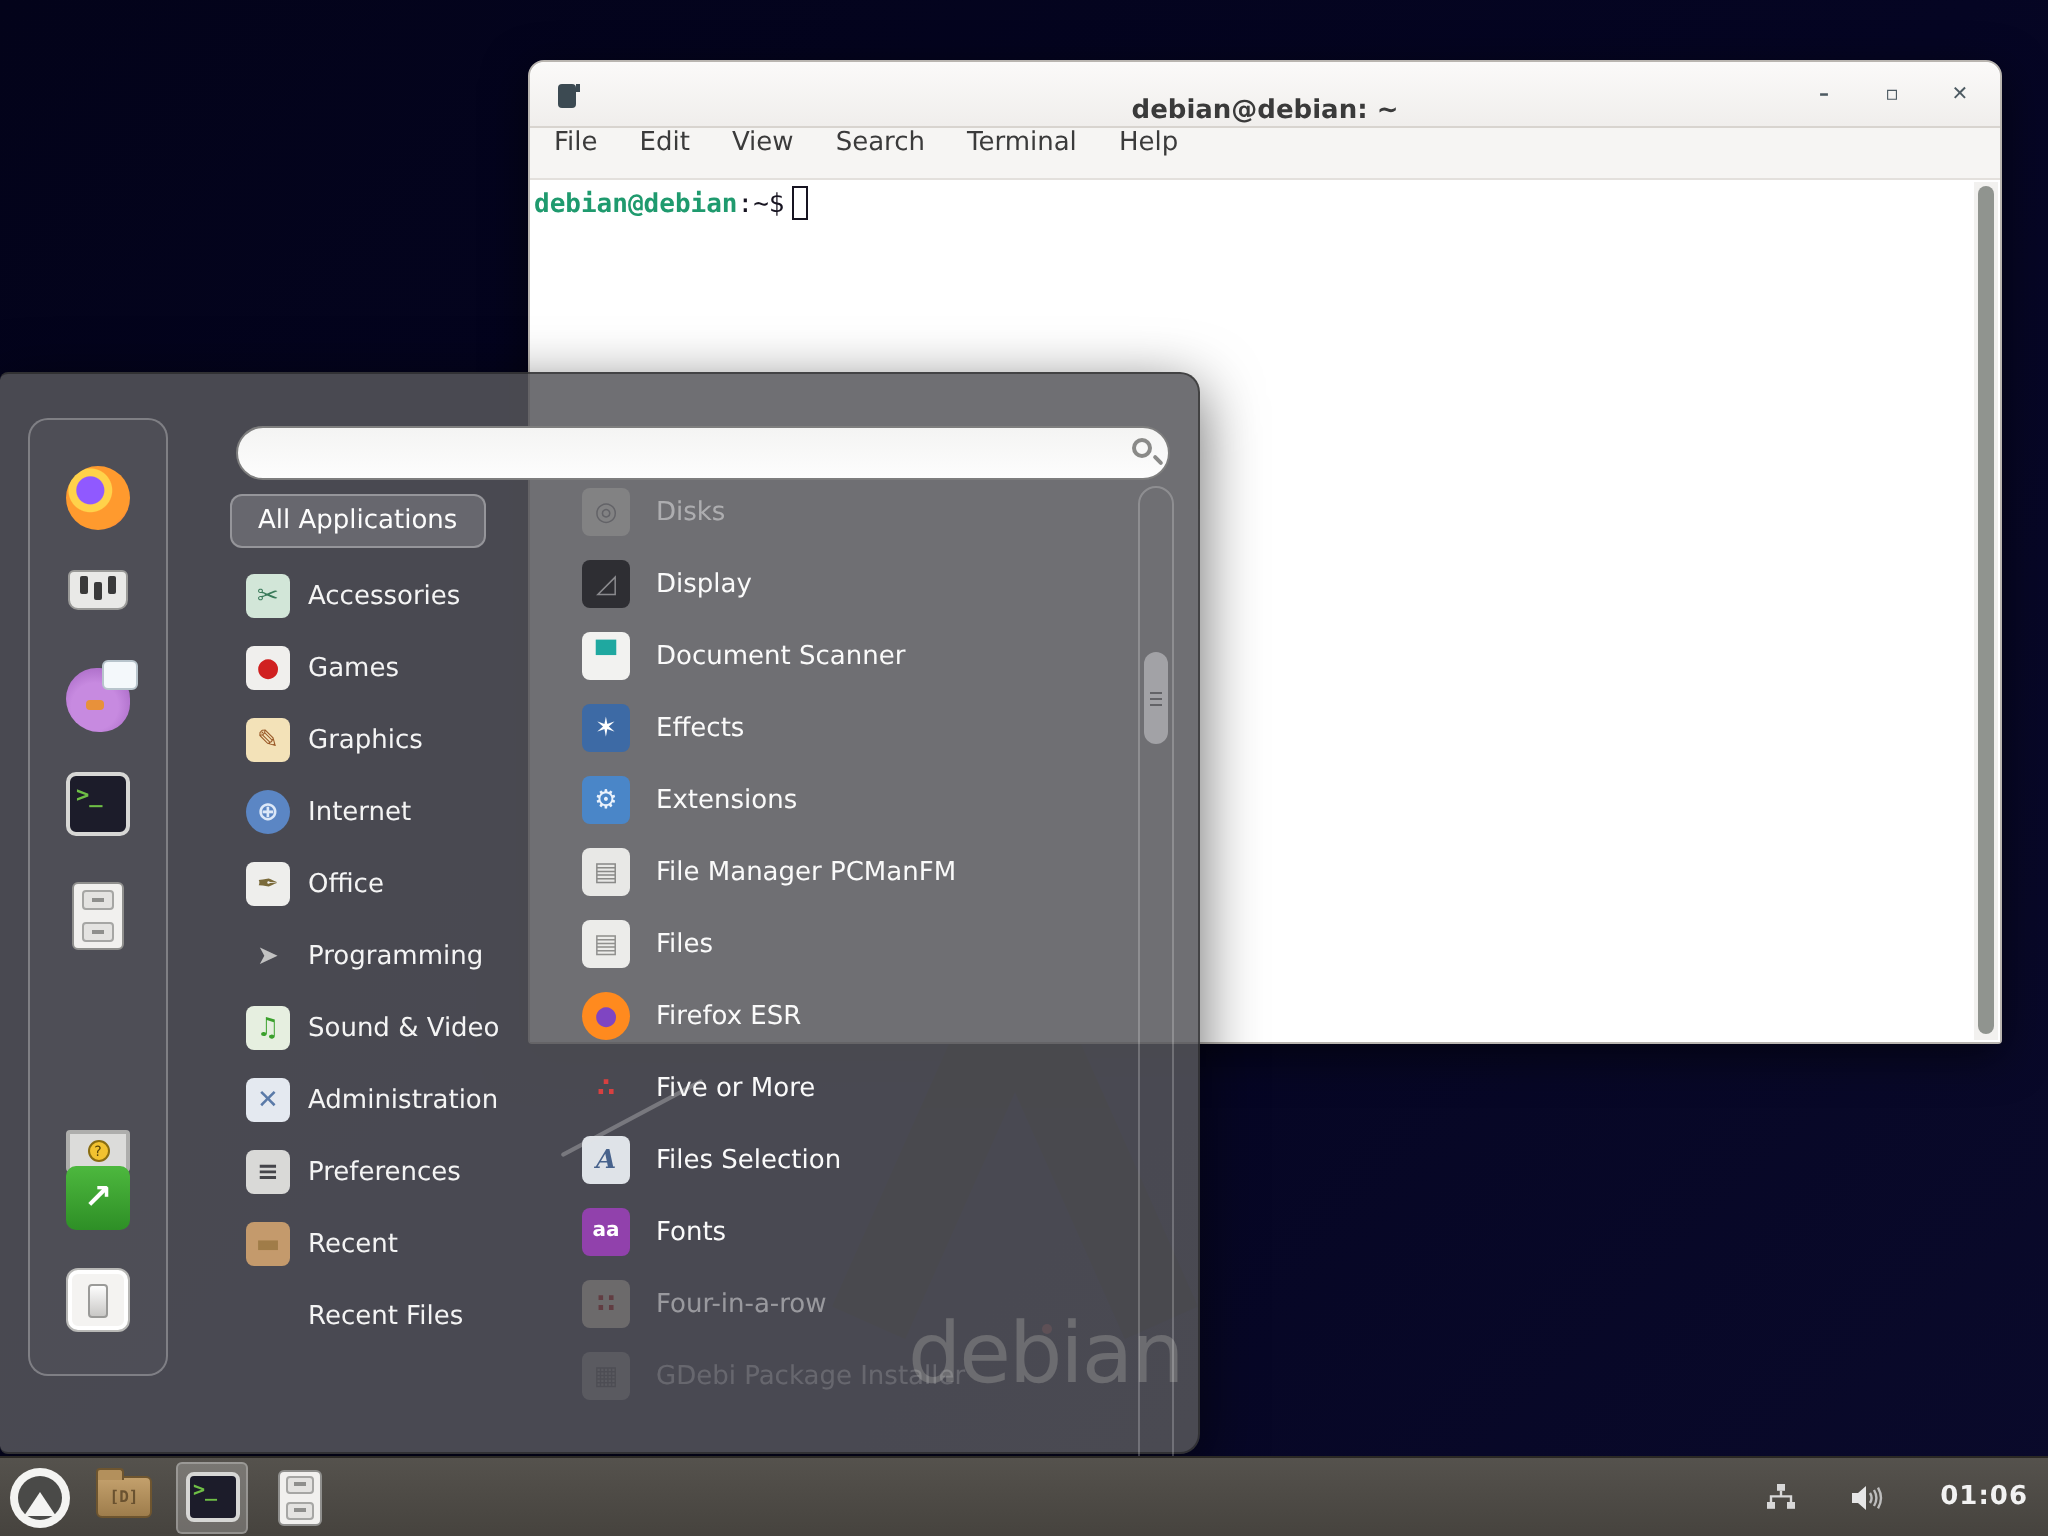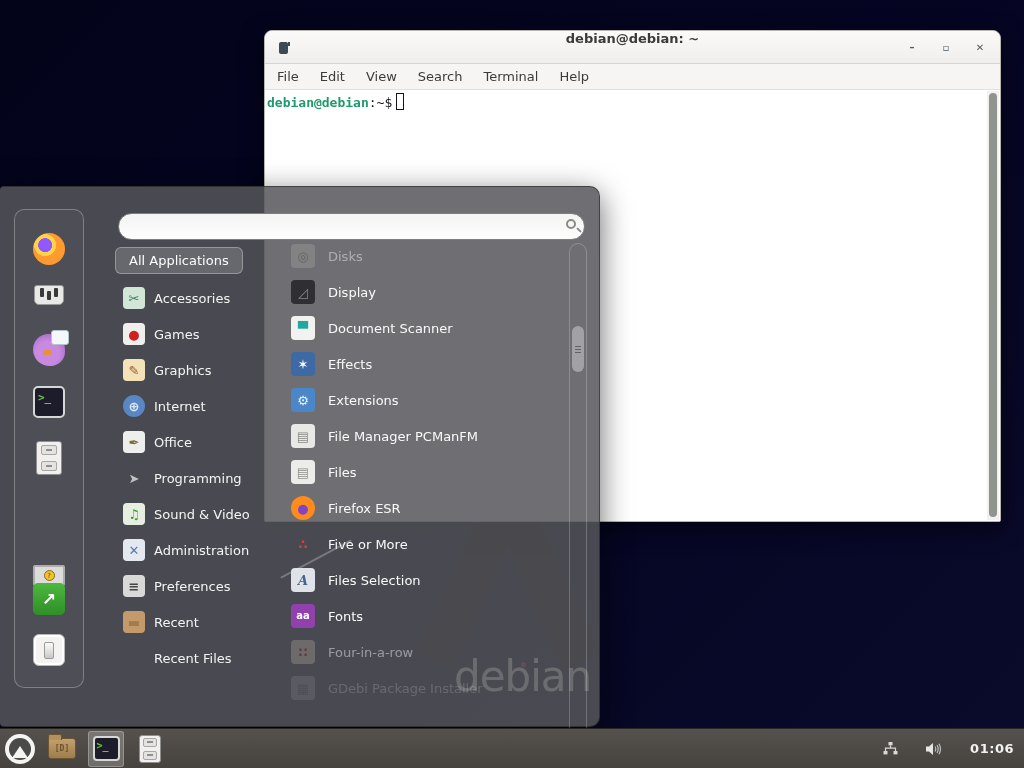--- a/index.html
+++ b/index.html
@@ -11,28 +11,28 @@
   .wall-shape1 { position:absolute; left:455px; top:470px; width:40px; height:200px; background:rgba(0,0,0,0.8); transform:rotate(24deg); }
   .wall-shape2 { position:absolute; left:520px; top:470px; width:40px; height:200px; background:rgba(0,0,0,0.8); transform:rotate(-24deg); }
   .watermark { position:absolute; left:454px; top:652px; font-size:42px; font-weight:500; letter-spacing:-1px; color:#e6e6e6; }
   .watermark-dot { position:absolute; left:521px; top:662px; width:5px; height:5px; border-radius:50%; background:#8a3040; }
 
   
   .terminal { position:absolute; left:264px; top:30px; width:737px; height:492px;
     border-radius:8px 8px 2px 2px; box-shadow:0 6px 22px rgba(0,0,0,0.55);
     border:1px solid #b9b5b0; background:#fff; }
   .titlebar { height:33px; background:linear-gradient(#fbfaf9,#f0eeec); border-bottom:1px solid #d8d4cf;
-    border-radius:8px 8px 0 0; display:flex; align-items:flex-start; position:relative; }
+    border-radius:8px 8px 0 0; display:flex; align-items:flex-end; position:relative; }
   .title-icon { position:absolute; left:14px; top:11px; width:9px; height:12px; background:#3c4a52; border-radius:2px; }
   .title-icon::after { content:""; position:absolute; left:9px; top:0; width:2px; height:4px; background:#3c4a52; }
   .title-text { flex:1; text-align:center; font-size:13px; font-weight:bold; color:#3a3a3a; }
   .win-controls { position:absolute; right:14px; top:0; height:33px; display:flex; align-items:center; gap:22px; }
   .win-btn { width:12px; height:12px; display:flex; align-items:center; justify-content:center;
     color:#4d5a62; font-size:10px; font-weight:bold; cursor:default; }
-  .menubar { height:26px; background:#f6f5f3; border-bottom:1px solid #e3e0dc; display:flex; align-items:center;
+  .menubar { height:26px; background:#f6f5f3; border-bottom:1px solid #e3e0dc; display:flex; align-items:flex-start;
     gap:21px; padding-left:12px; }
   .menubar span { font-size:13px; color:#3b3b3b; }
   .term-body { position:relative; height:431px; background:#ffffff; padding:3px 2px;
     font-family:"DejaVu Sans Mono", monospace; font-size:13px; }
   .prompt-user { font-weight:bold; }
   .prompt-line { white-space:pre; color:#171421; }
   .term-cursor { display:inline-block; width:8px; height:17px; border:1px solid #171421; vertical-align:text-bottom; margin-left:4px; }
   .term-scrollbar { position:absolute; right:1px; top:1px; width:12px; height:429px; background:#f2f1ef; }
   .term-thumb { position:absolute; right:2px; top:2px; width:8px; height:424px; background:#90948f; border-radius:4px; }
 

